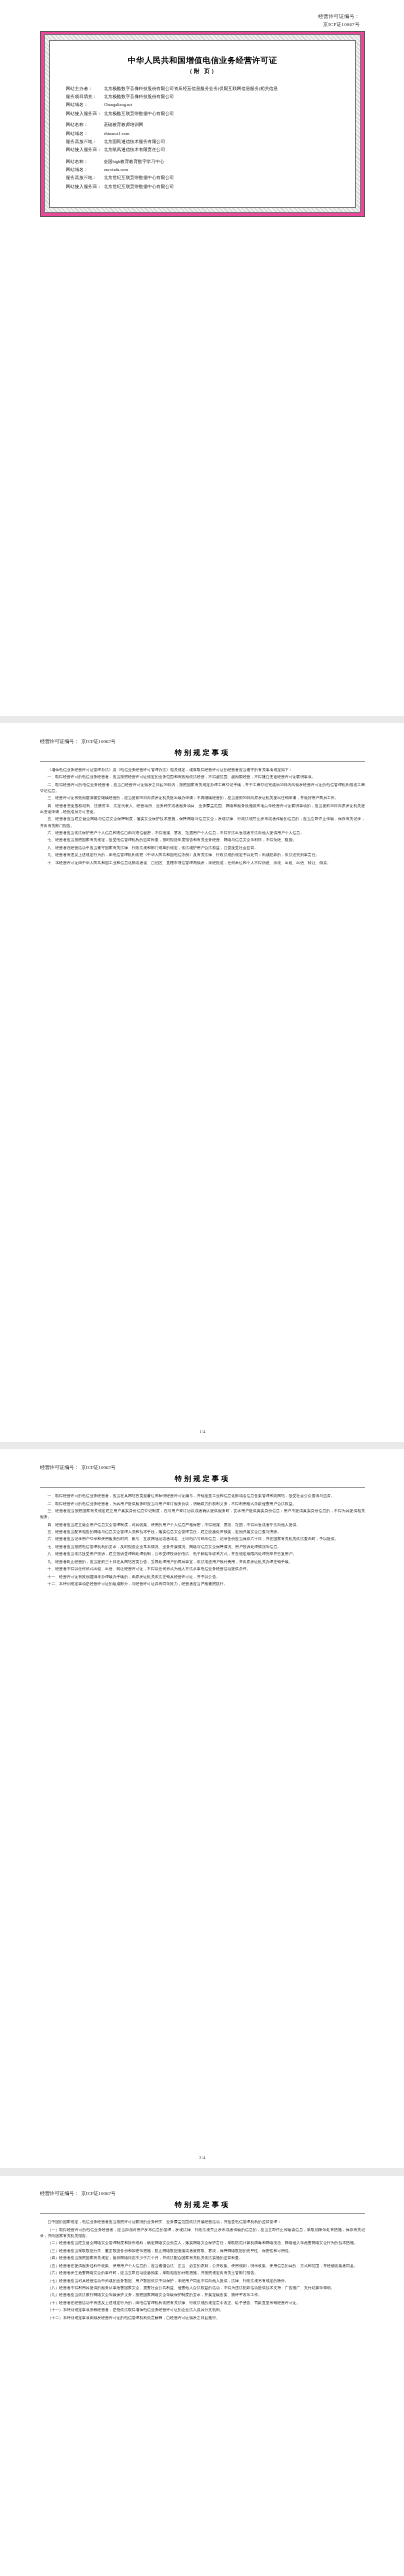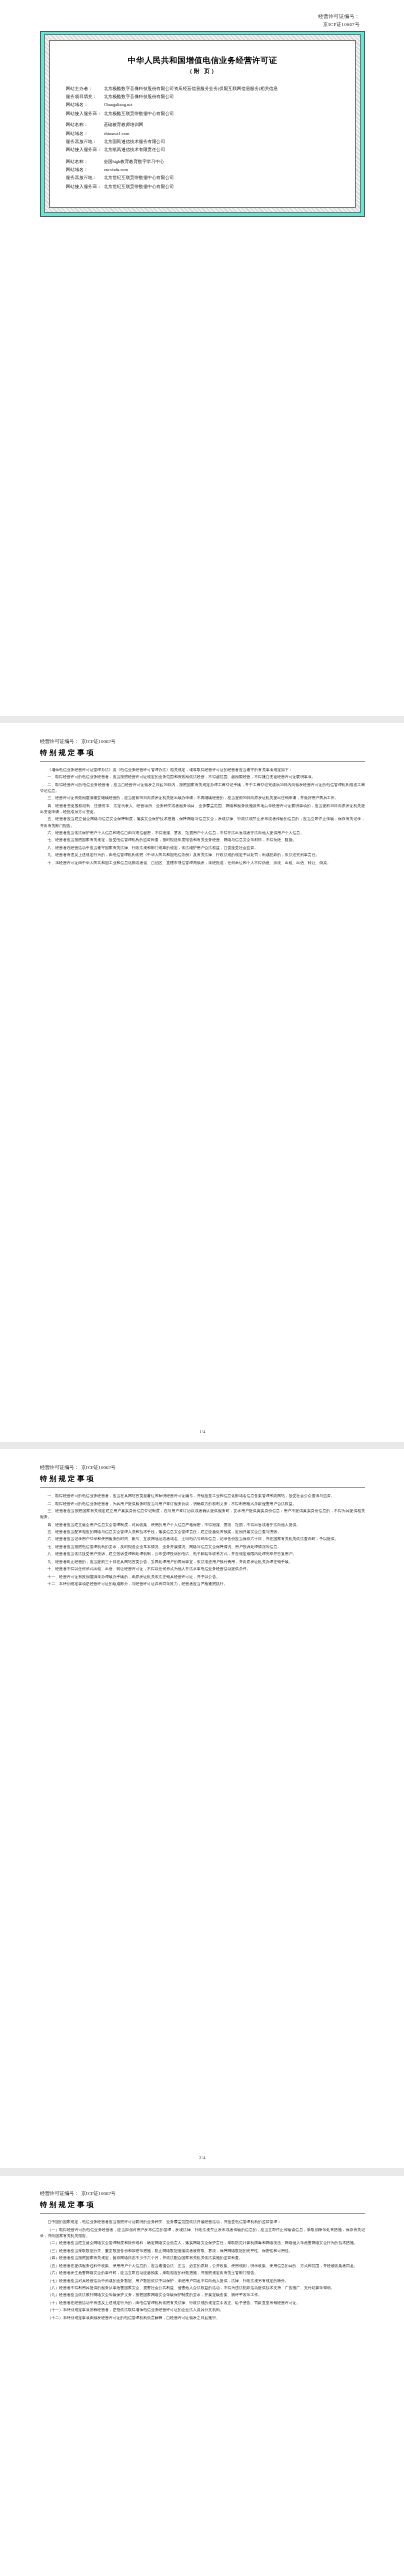--- a/index.html
+++ b/index.html
@@ -42,21 +42,21 @@
     margin: 1px 0 0 0;
     display: flex;
     align-items: baseline;
     gap: 2.1px;
   }
 
   
   .cert-outer {
     border: 0.5px solid #555;
     padding: 2.6px;
-    background: #5eead4;
+    background: #ec4899;
     margin-top: 1px;
   }
   .cert-band {
     border: 0.5px solid #777;
     padding: 4.6px;
     background:
       repeating-linear-gradient(45deg, #f3f3f3 0 1.5px, #dcdcdc 1.5px 3.1px);
   }
   .cert-band-inner {
     border: 0.5px solid #777;
@@ -95,20 +95,21 @@
   }
   .cert-row .v {
     flex: 1 1 auto;
     overflow: hidden;
     text-overflow: ellipsis;
   }
   .cert-gap { height: 3.1px; }
 
   
   .sp-title {
+    text-align: center;
     font-size: 7.2px;
     font-weight: bold;
     letter-spacing: 2.1px;
     margin: 4.1px 0 2.1px 0;
   }
   .sp-rule {
     border: none;
     border-top: 0.5px solid #999;
     margin: 3.1px 0 5.2px 0;
   }

